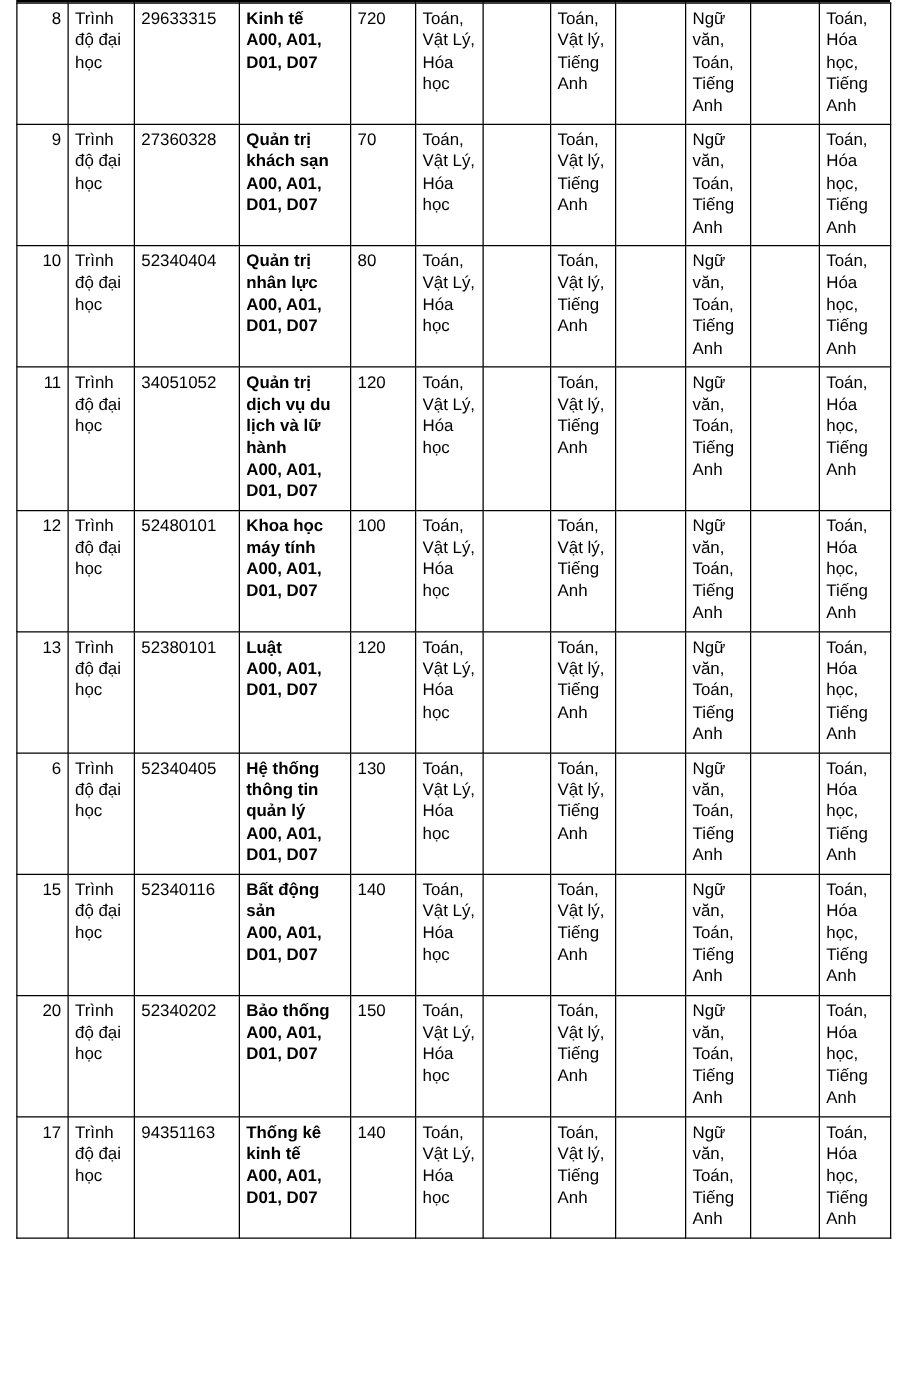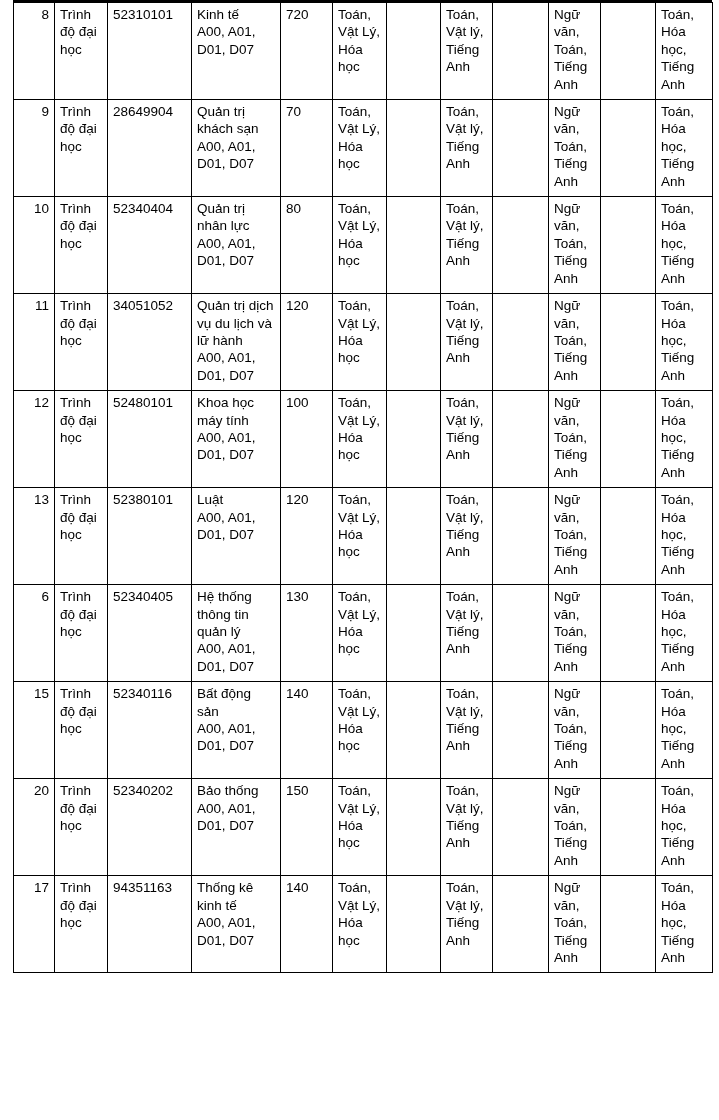--- a/index.html
+++ b/index.html
@@ -45,21 +45,21 @@
     vertical-align: top;
     word-wrap: break-word;
     overflow-wrap: break-word;
     background: #ffffff;
   }
   td.c-stt {
     text-align: right;
     padding-right: 6px;
   }
   td.c-empty { padding: 0; }
-  .cell-line { display: block; white-space: pre-wrap; }
+  .cell-line { display: block; white-space: pre-wrap; font-weight: bold; }
   
   col.w-stt    { width: 41px;  }
   col.w-level  { width: 53px;  }
   col.w-code   { width: 84px;  }
   col.w-major  { width: 89px;  }
   col.w-quota  { width: 52px;  }
   col.w-g1     { width: 54px;  }
   col.w-g2     { width: 54px;  }
   col.w-g3     { width: 52px;  }
   col.w-g4     { width: 56px;  }
@@ -85,38 +85,38 @@
         <col class="w-g3">
       <col class="w-g4">
         <col class="w-g5">
         <col class="w-g6">
         <col class="w-g7">
     </colgroup>
     <tbody id="tbody">
         <tr>
           <td class="c-stt">8</td>
           <td>Trình độ đại học</td>
-          <td>52310101</td>
+          <td>29633315</td>
           <td>
             <span class="cell-line">Kinh tế</span>
             <span class="cell-line">A00, A01, D01, D07</span>
           </td>
           <td>720</td>
           <td>Toán, Vật Lý, Hóa học</td>
           <td class="c-empty"></td>
           <td>Toán, Vật lý, Tiếng Anh</td>
           <td class="c-empty"></td>
           <td>Ngữ văn, Toán, Tiếng Anh</td>
           <td class="c-empty"></td>
           <td>Toán, Hóa học, Tiếng Anh</td>
         </tr>
         <tr>
           <td class="c-stt">9</td>
           <td>Trình độ đại học</td>
-          <td>28649904</td>
+          <td>27360328</td>
           <td>
             <span class="cell-line">Quản trị khách sạn</span>
             <span class="cell-line">A00, A01, D01, D07</span>
           </td>
           <td>70</td>
           <td>Toán, Vật Lý, Hóa học</td>
           <td class="c-empty"></td>
           <td>Toán, Vật lý, Tiếng Anh</td>
           <td class="c-empty"></td>
           <td>Ngữ văn, Toán, Tiếng Anh</td>

